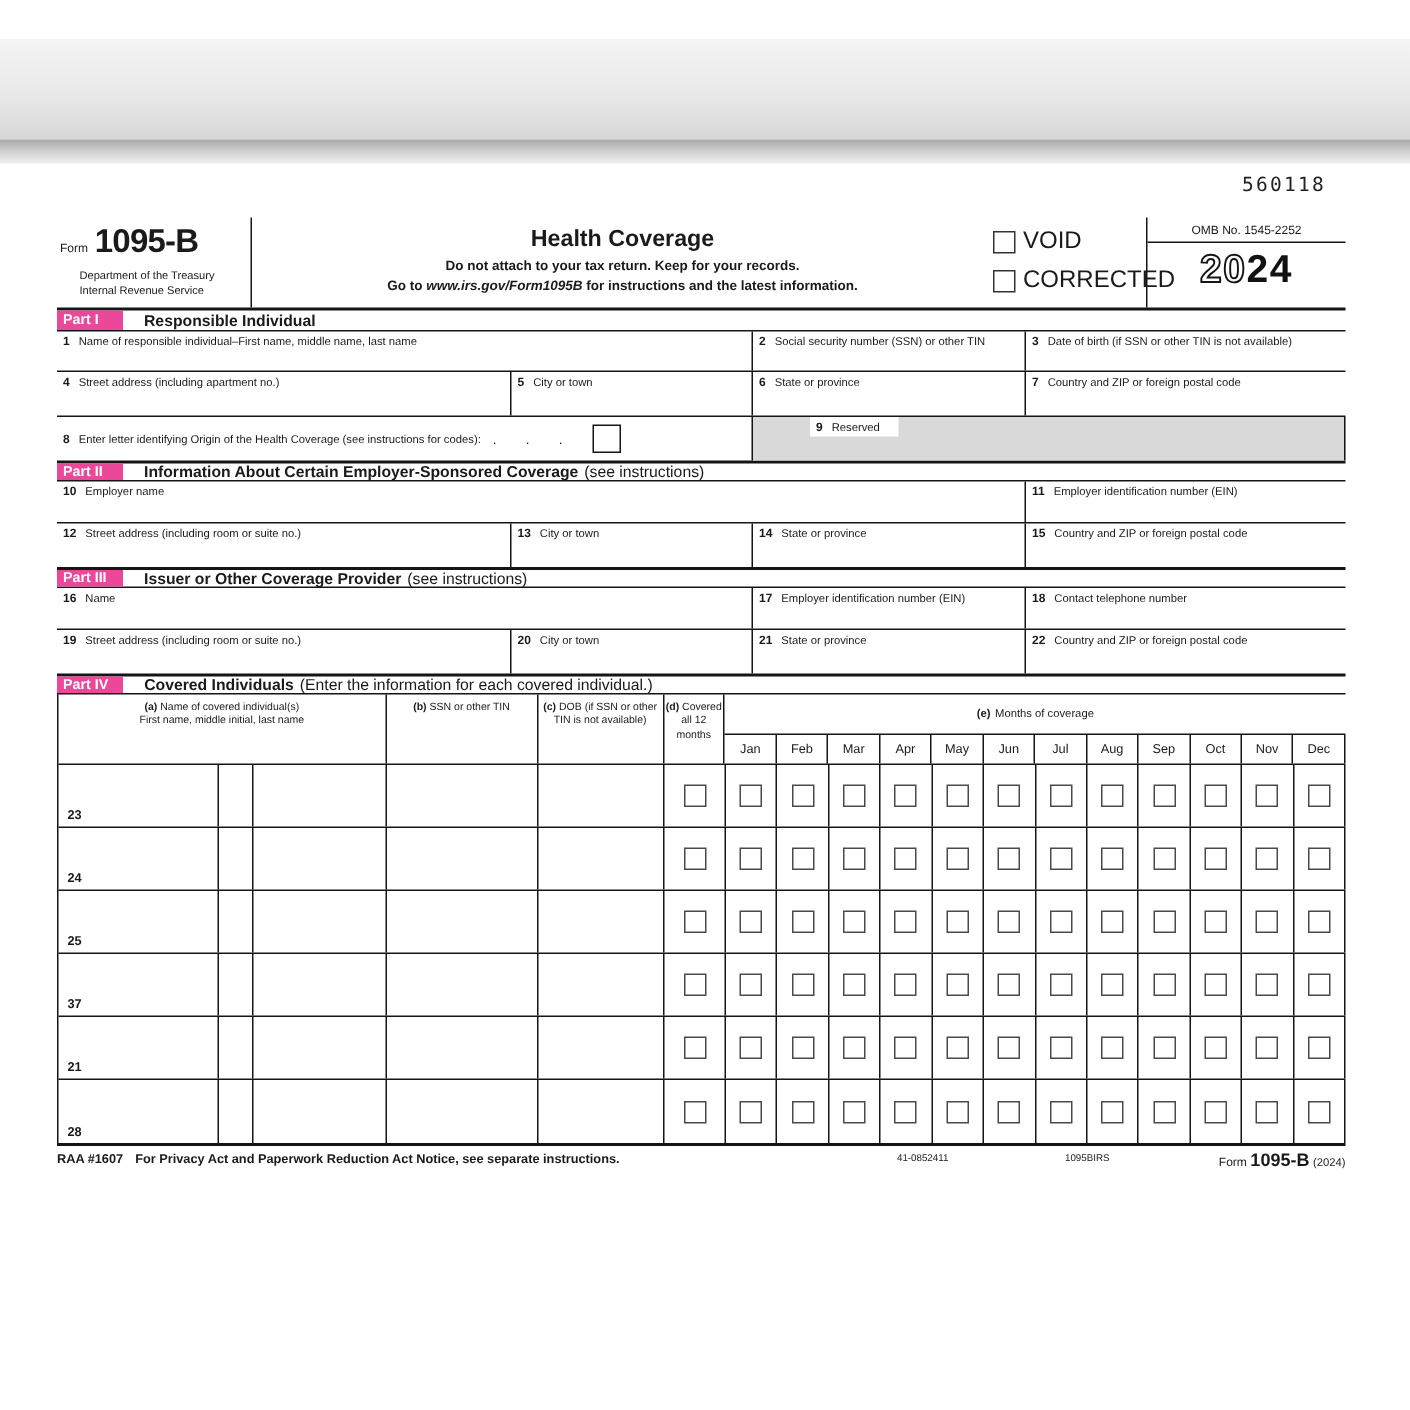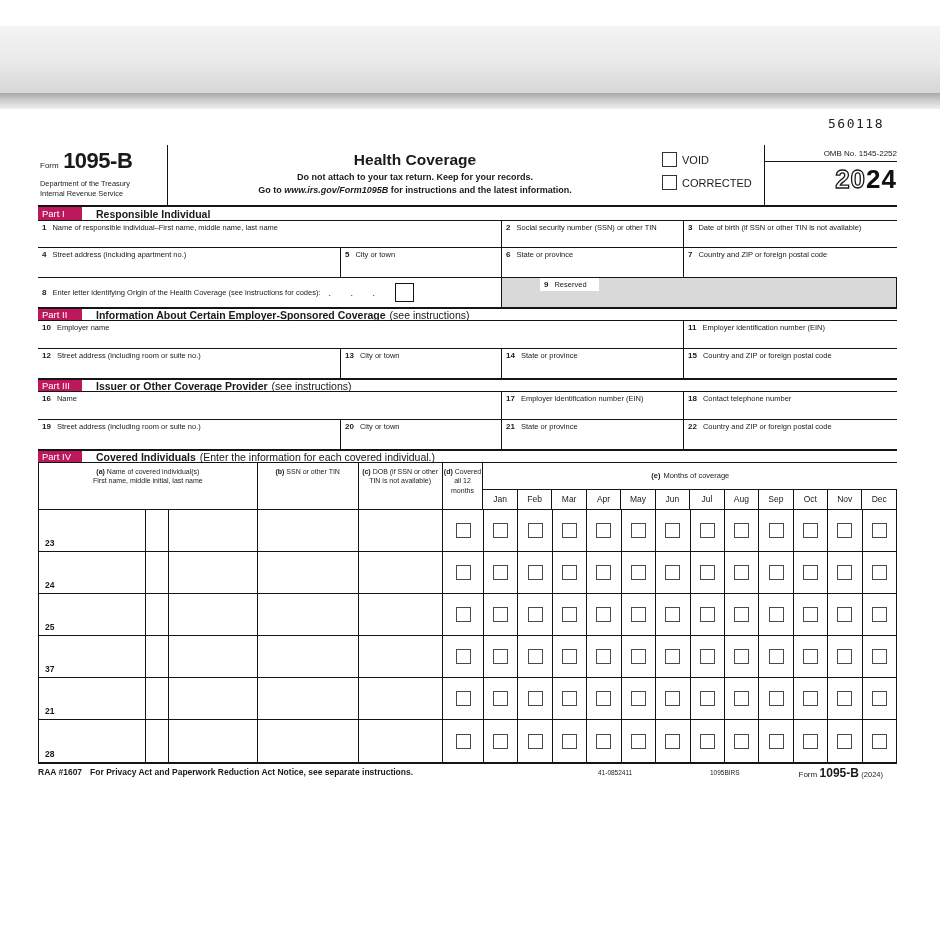--- a/index.html
+++ b/index.html
@@ -17,39 +17,39 @@
   .serial { position:absolute; top:116px; right:56px;
             font-family:"DejaVu Sans Mono", monospace; font-size:13px; letter-spacing:1.5px; color:#222; }
 
   .form { position:absolute; left:38px; top:145px; width:859px; }
 
   
   .hdr { display:flex; height:62px; border-bottom:2px solid #151515; }
   .hdr-left { width:130px; border-right:1px solid #151515; padding:3px 2px 0 2px; }
   .fword { font-size:8px; }
   .fnum-big { font-size:22px; font-weight:800; letter-spacing:-0.5px; }
-  .dept { font-size:7.4px; line-height:1.3; margin-top:5px; }
+  .dept { font-size:7.4px; line-height:1.3; margin-top:5px;margin-left:13px; }
   .hdr-center { flex:1; text-align:center; padding-top:6px; }
   .h-title { font-size:15.5px; font-weight:bold; }
   .h-sub { font-size:9px; font-weight:bold; margin-top:3px; }
   .h-sub .it { font-style:italic; }
   .hdr-void { width:102px; padding-top:7px; }
   .chk-row { display:flex; align-items:center; margin-bottom:8px; }
   .hbox { width:15px; height:15px; border:1.5px solid #333; background:#fff; margin-right:5px; flex:none; }
-  .chk-lbl { font-size:11px; }
-  .hdr-omb { width:133px; border-left:1px solid #151515; text-align:right; }
+  .chk-lbl { font-size:16px; }
+  .hdr-omb { width:133px; border-left:1px solid #151515; text-align:center; }
   .omb-no { font-size:8px; padding:4px 0 3px; border-bottom:1px solid #151515; }
   .year { font-size:26px; font-weight:800; letter-spacing:1px; padding-top:2px; }
   .yr-outline { color:#ffffff; -webkit-text-stroke:1.3px #151515; }
   .yr-solid { color:#111; }
 
   
   .pbar { height:14px; display:flex; align-items:stretch; border-bottom:1px solid #151515; }
   .pbar.thick { border-top:2px solid #151515; }
-  .pchip { background:#be185d; color:#fff; font-weight:normal; font-size:9.5px;
+  .pchip { background:#ec4899; color:#fff; font-weight:bold; font-size:9.5px;
            display:flex; align-items:center; padding:0 10px 0 4px; min-width:44px; }
   .ptitle { font-weight:bold; font-size:10.5px; margin-left:14px; display:flex; align-items:center; }
   .ptitle .reg { font-weight:normal; margin-left:4px; }
 
   
   .frow { display:flex; border-bottom:1px solid #151515; }
   .frow.nobb { border-bottom:none; }
   .fcell { border-right:1px solid #151515; padding:2px 2px 0 4px; font-size:7.5px; position:relative; }
   .fcell.last { border-right:none; }
   .fnum { font-weight:bold; font-size:8px; margin-right:6px; }
@@ -82,21 +82,21 @@
   .bmo{flex:1; display:flex; align-items:center; justify-content:center;}
   .rownum { position:absolute; left:6px; bottom:3px; font-weight:bold; font-size:8.5px; }
   .ckbx { width:15px; height:15px; border:1.5px solid #4a4a4a; background:#fff; display:block; }
 
   
   .footer { border-top:2px solid #151515; position:relative; height:20px; padding-top:3px; font-size:8.5px; }
   .f-raa { font-weight:bold; margin-right:8px; }
   .f-priv { font-weight:bold; }
   .f-code1 { position:absolute; left:560px; top:5px; font-size:6.5px; }
   .f-code2 { position:absolute; left:672px; top:5px; font-size:6.5px; }
-  .f-right { position:absolute; right:14px; top:2px; }
+  .f-right { position:absolute; right:0; top:2px; }
   .f-right .fw { font-size:8px; }
   .f-right .fnumb { font-size:12px; font-weight:800; }
   .f-right .fyr { font-size:7.5px; }
 </style>
 </head>
 <body>
 
 <div class="stage">
   <div class="edge-upper"></div>
   <div class="edge-band"></div>

